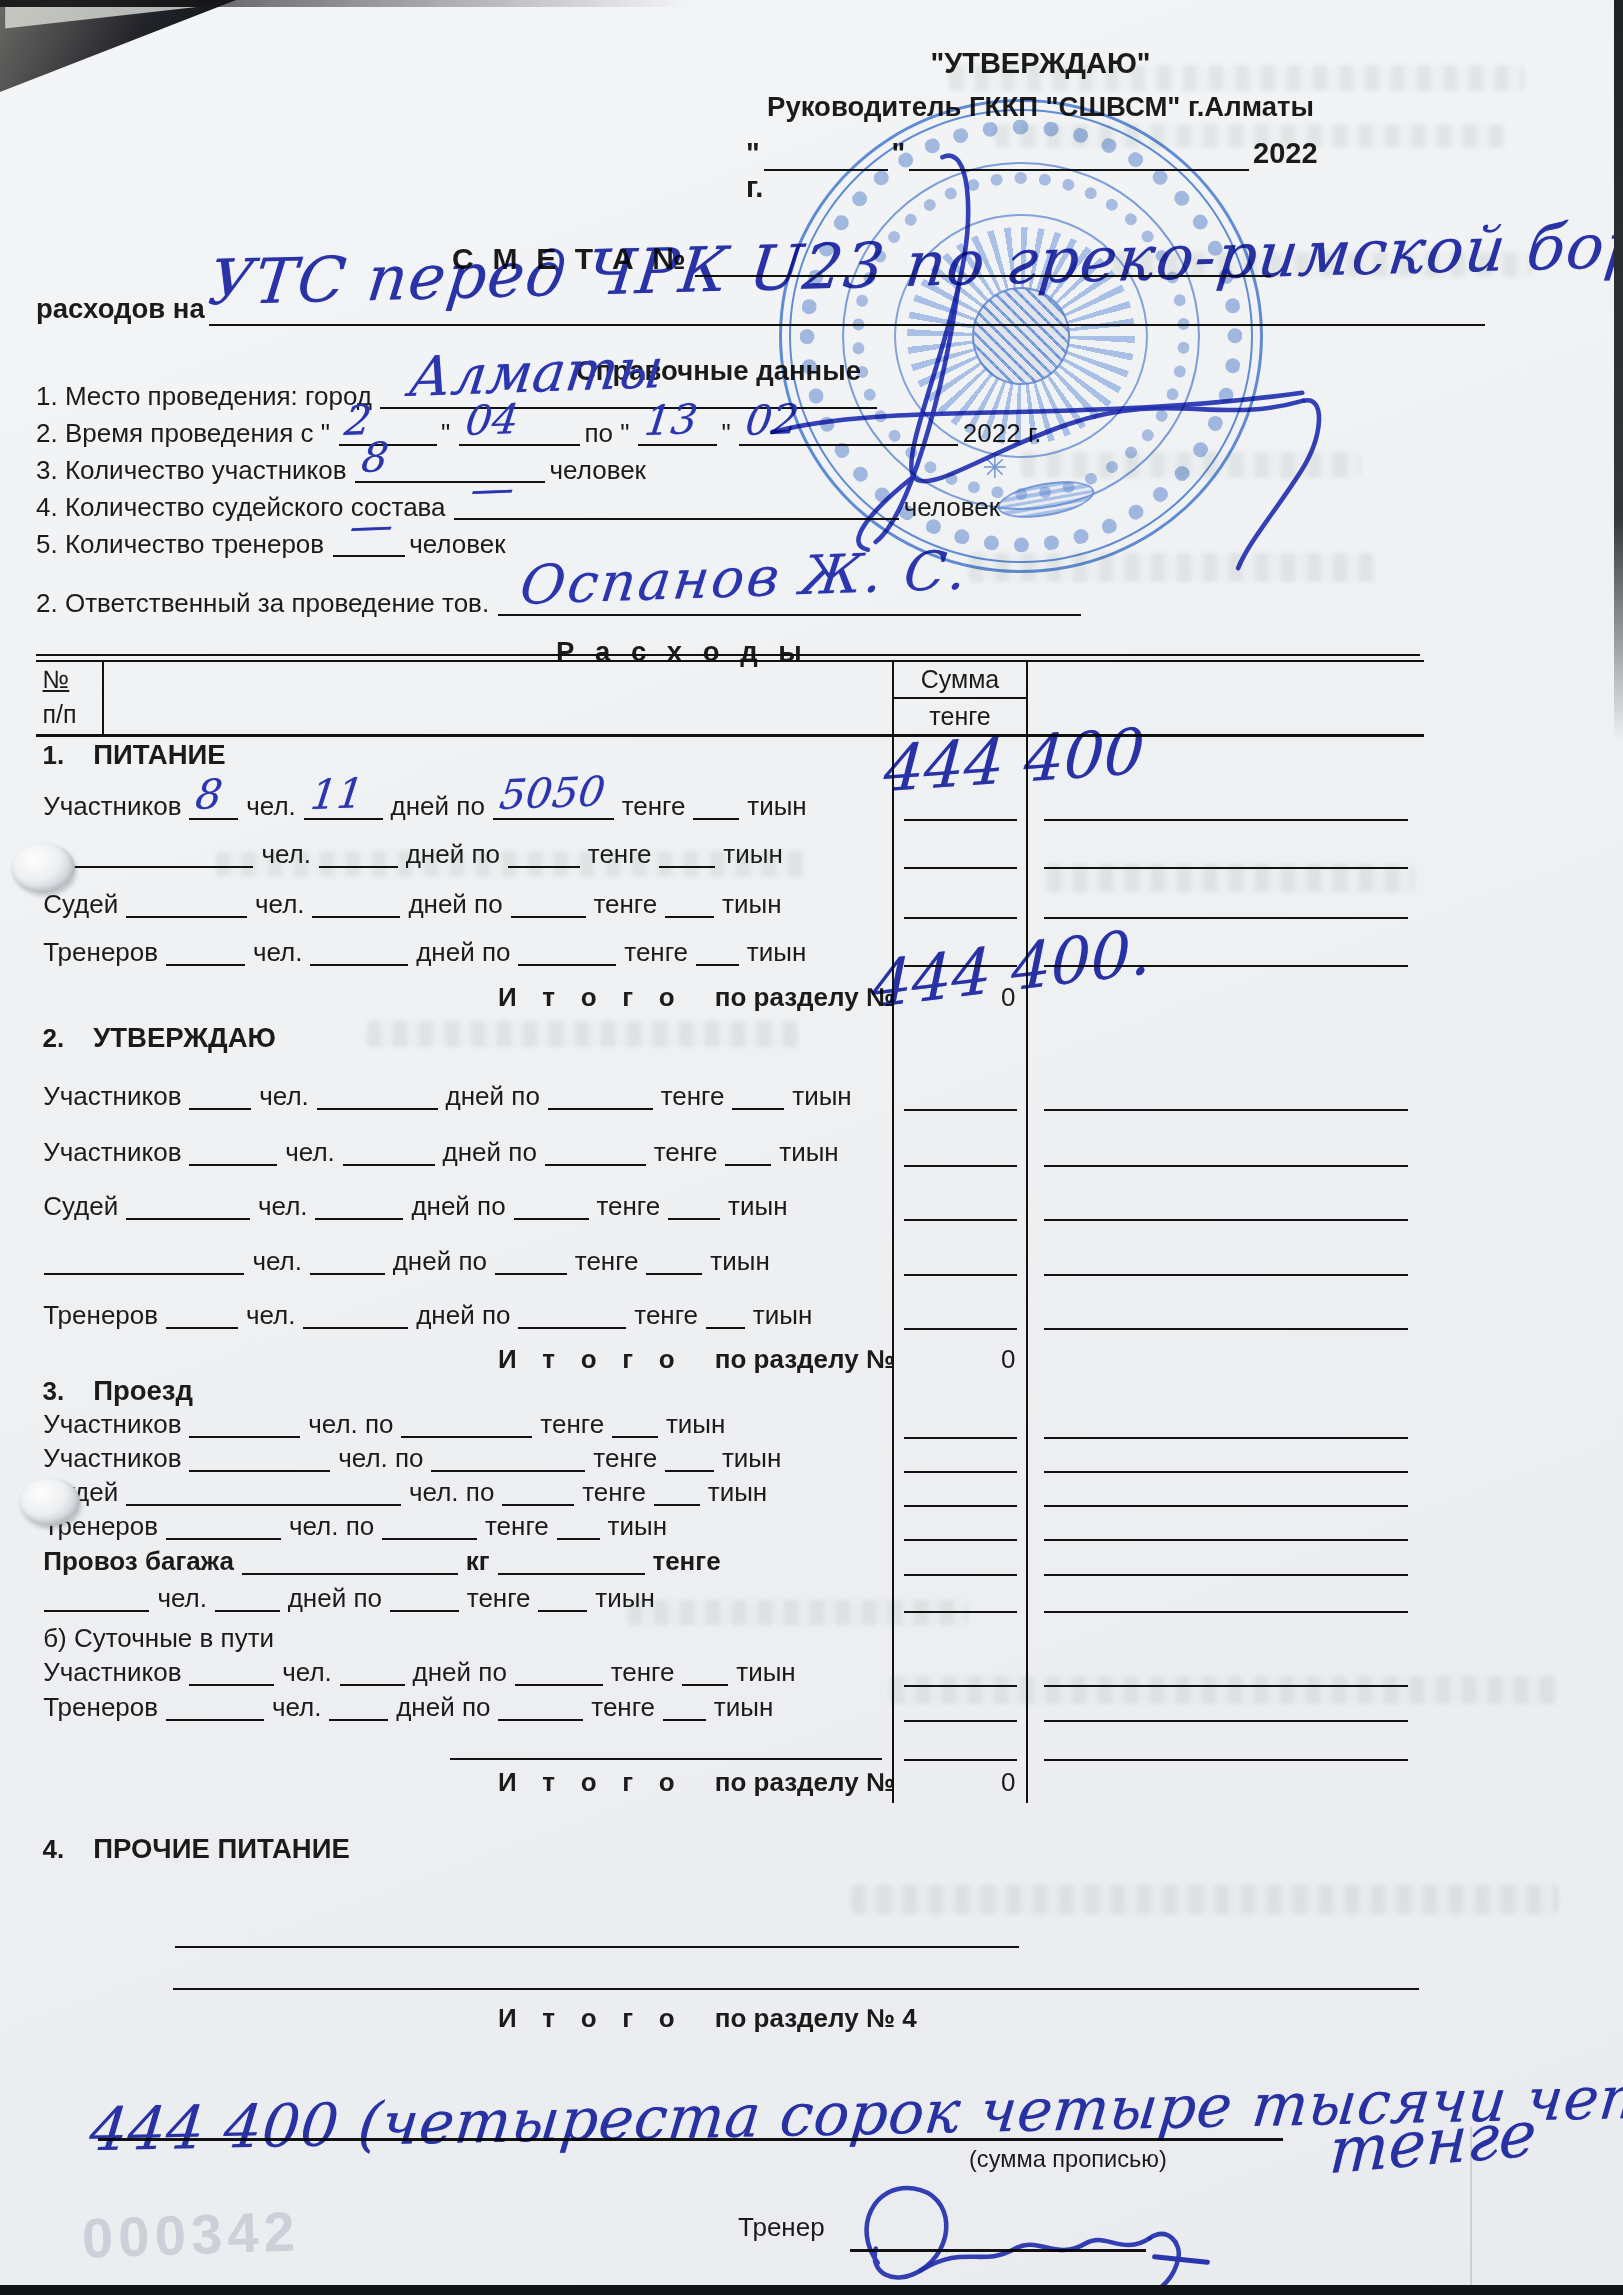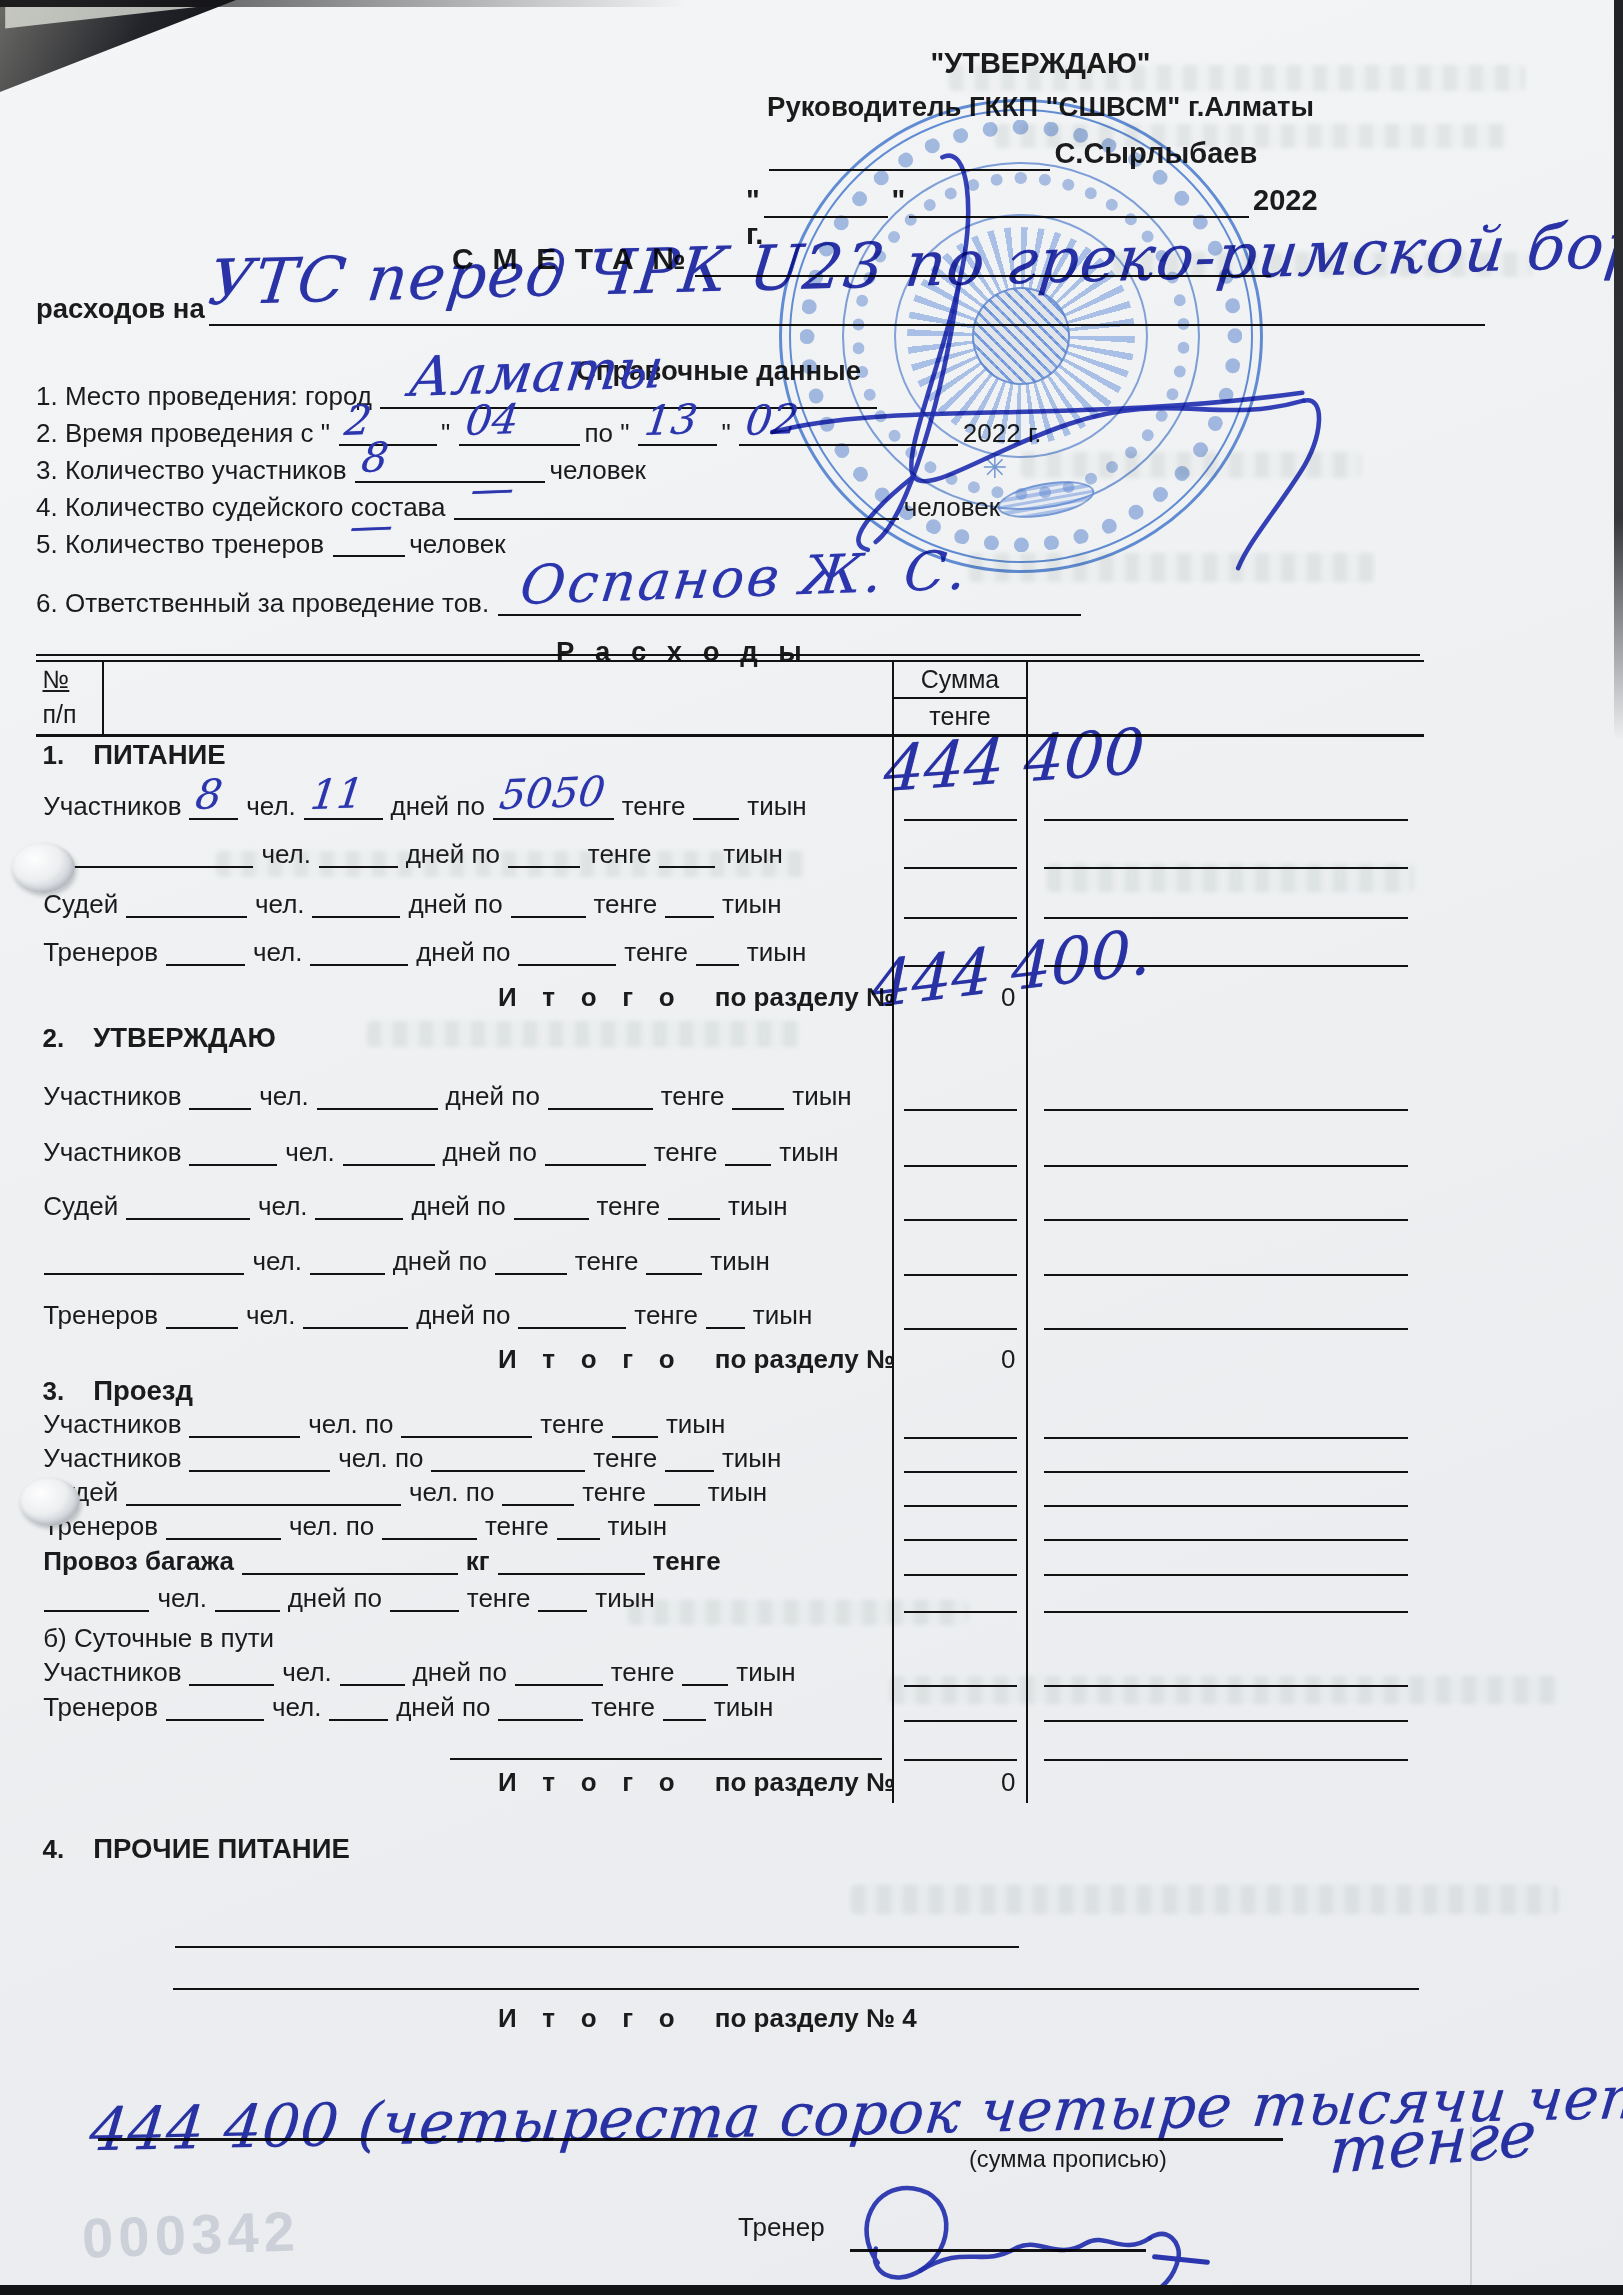--- a/index.html
+++ b/index.html
@@ -137,21 +137,20 @@
   <div class="abs smudge" style="left:216px;top:851px;width:589px;height:26px;"></div>
   <div class="abs smudge" style="left:1047px;top:864px;width:367px;height:27.5px;"></div>
   <div class="abs smudge" style="left:367px;top:1021px;width:432px;height:26px;"></div>
   <div class="abs smudge" style="left:890px;top:1676px;width:668px;height:27.5px;"></div>
   <div class="abs smudge" style="left:851px;top:1885px;width:707px;height:29px;"></div>
   <div class="abs smudge" style="left:628px;top:1600px;width:340px;height:25px;"></div>
 
   <div class="abs approval">
     <div class="appr-line1">"УТВЕРЖДАЮ"</div>
     <div class="appr-line2">Руководитель ГККП "СШВСМ"  г.Алматы</div>
-    <div class="appr-line3"><span class="u" style="width:281px;"></span><span>С.Сырлыбаев</span></div>
     <div class="appr-line4"><span>"</span><span class="u" style="width:124px;"></span><span>"</span><span class="u" style="width:340px;"></span><span>2022 г.</span></div>
   </div>
 
   <div class="abs stamp">
     <div class="s-ring1"></div>
     <div class="s-ring2"></div>
     <div class="s-text1"></div>
     <div class="s-ring3"></div>
     <div class="s-text2"></div>
     <div class="s-ring4"></div>
@@ -215,21 +214,21 @@
         <span class="lbl">человек</span>
       </div>
       <div class="ref-line">
         <span class="lbl">5. Количество тренеров</span>
         <span class="blank" style="width: 72px;">
           <span class="bhw dash">—</span>
         </span>
         <span class="lbl">человек</span>
       </div>
       <div class="ref-line" style="margin-top: 22px;">
-        <span class="lbl">6. Ответственный за проведение тов.</span>
+        <span class="lbl">2. Ответственный за проведение тов.</span>
         <span class="blank" style="width: 583px;">
           <span class="bhw resp">Оспанов Ж. С.</span>
         </span>
       </div>
     </div>
 
   <div class="abs rasx-head">Р а с х о д ы</div>
   <div class="abs xtable">
     <div class="thead">
       <div class="hnum">

